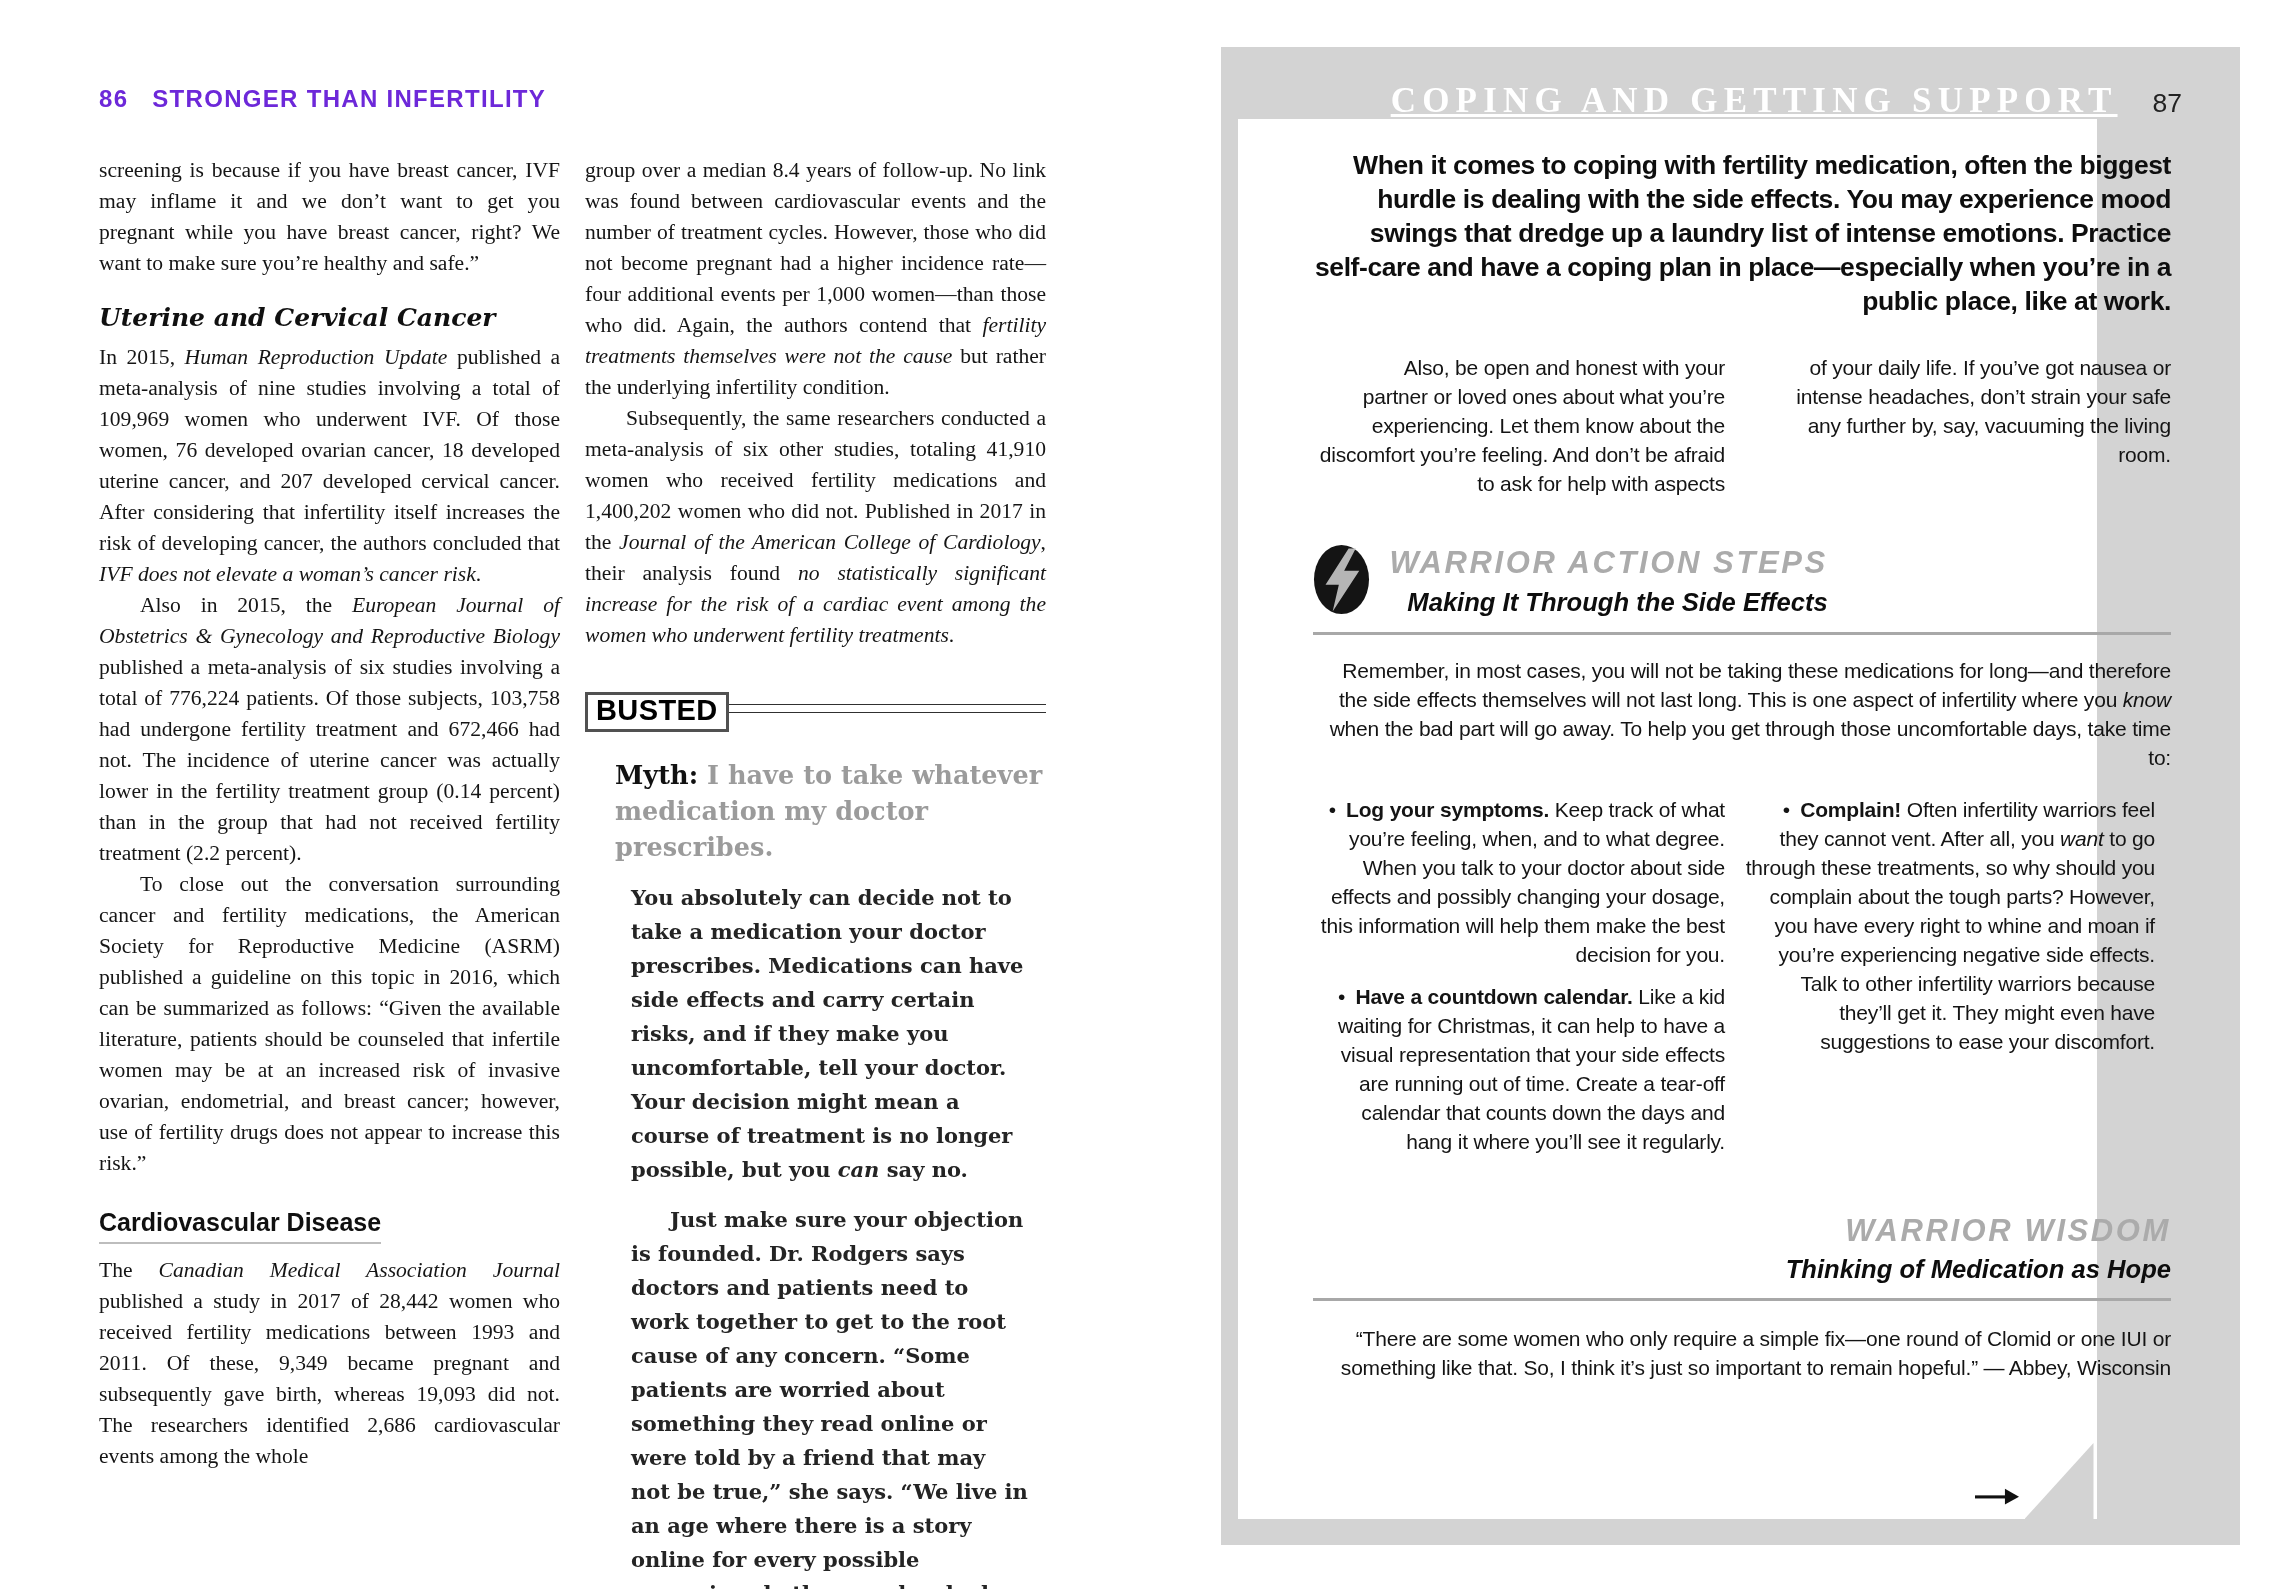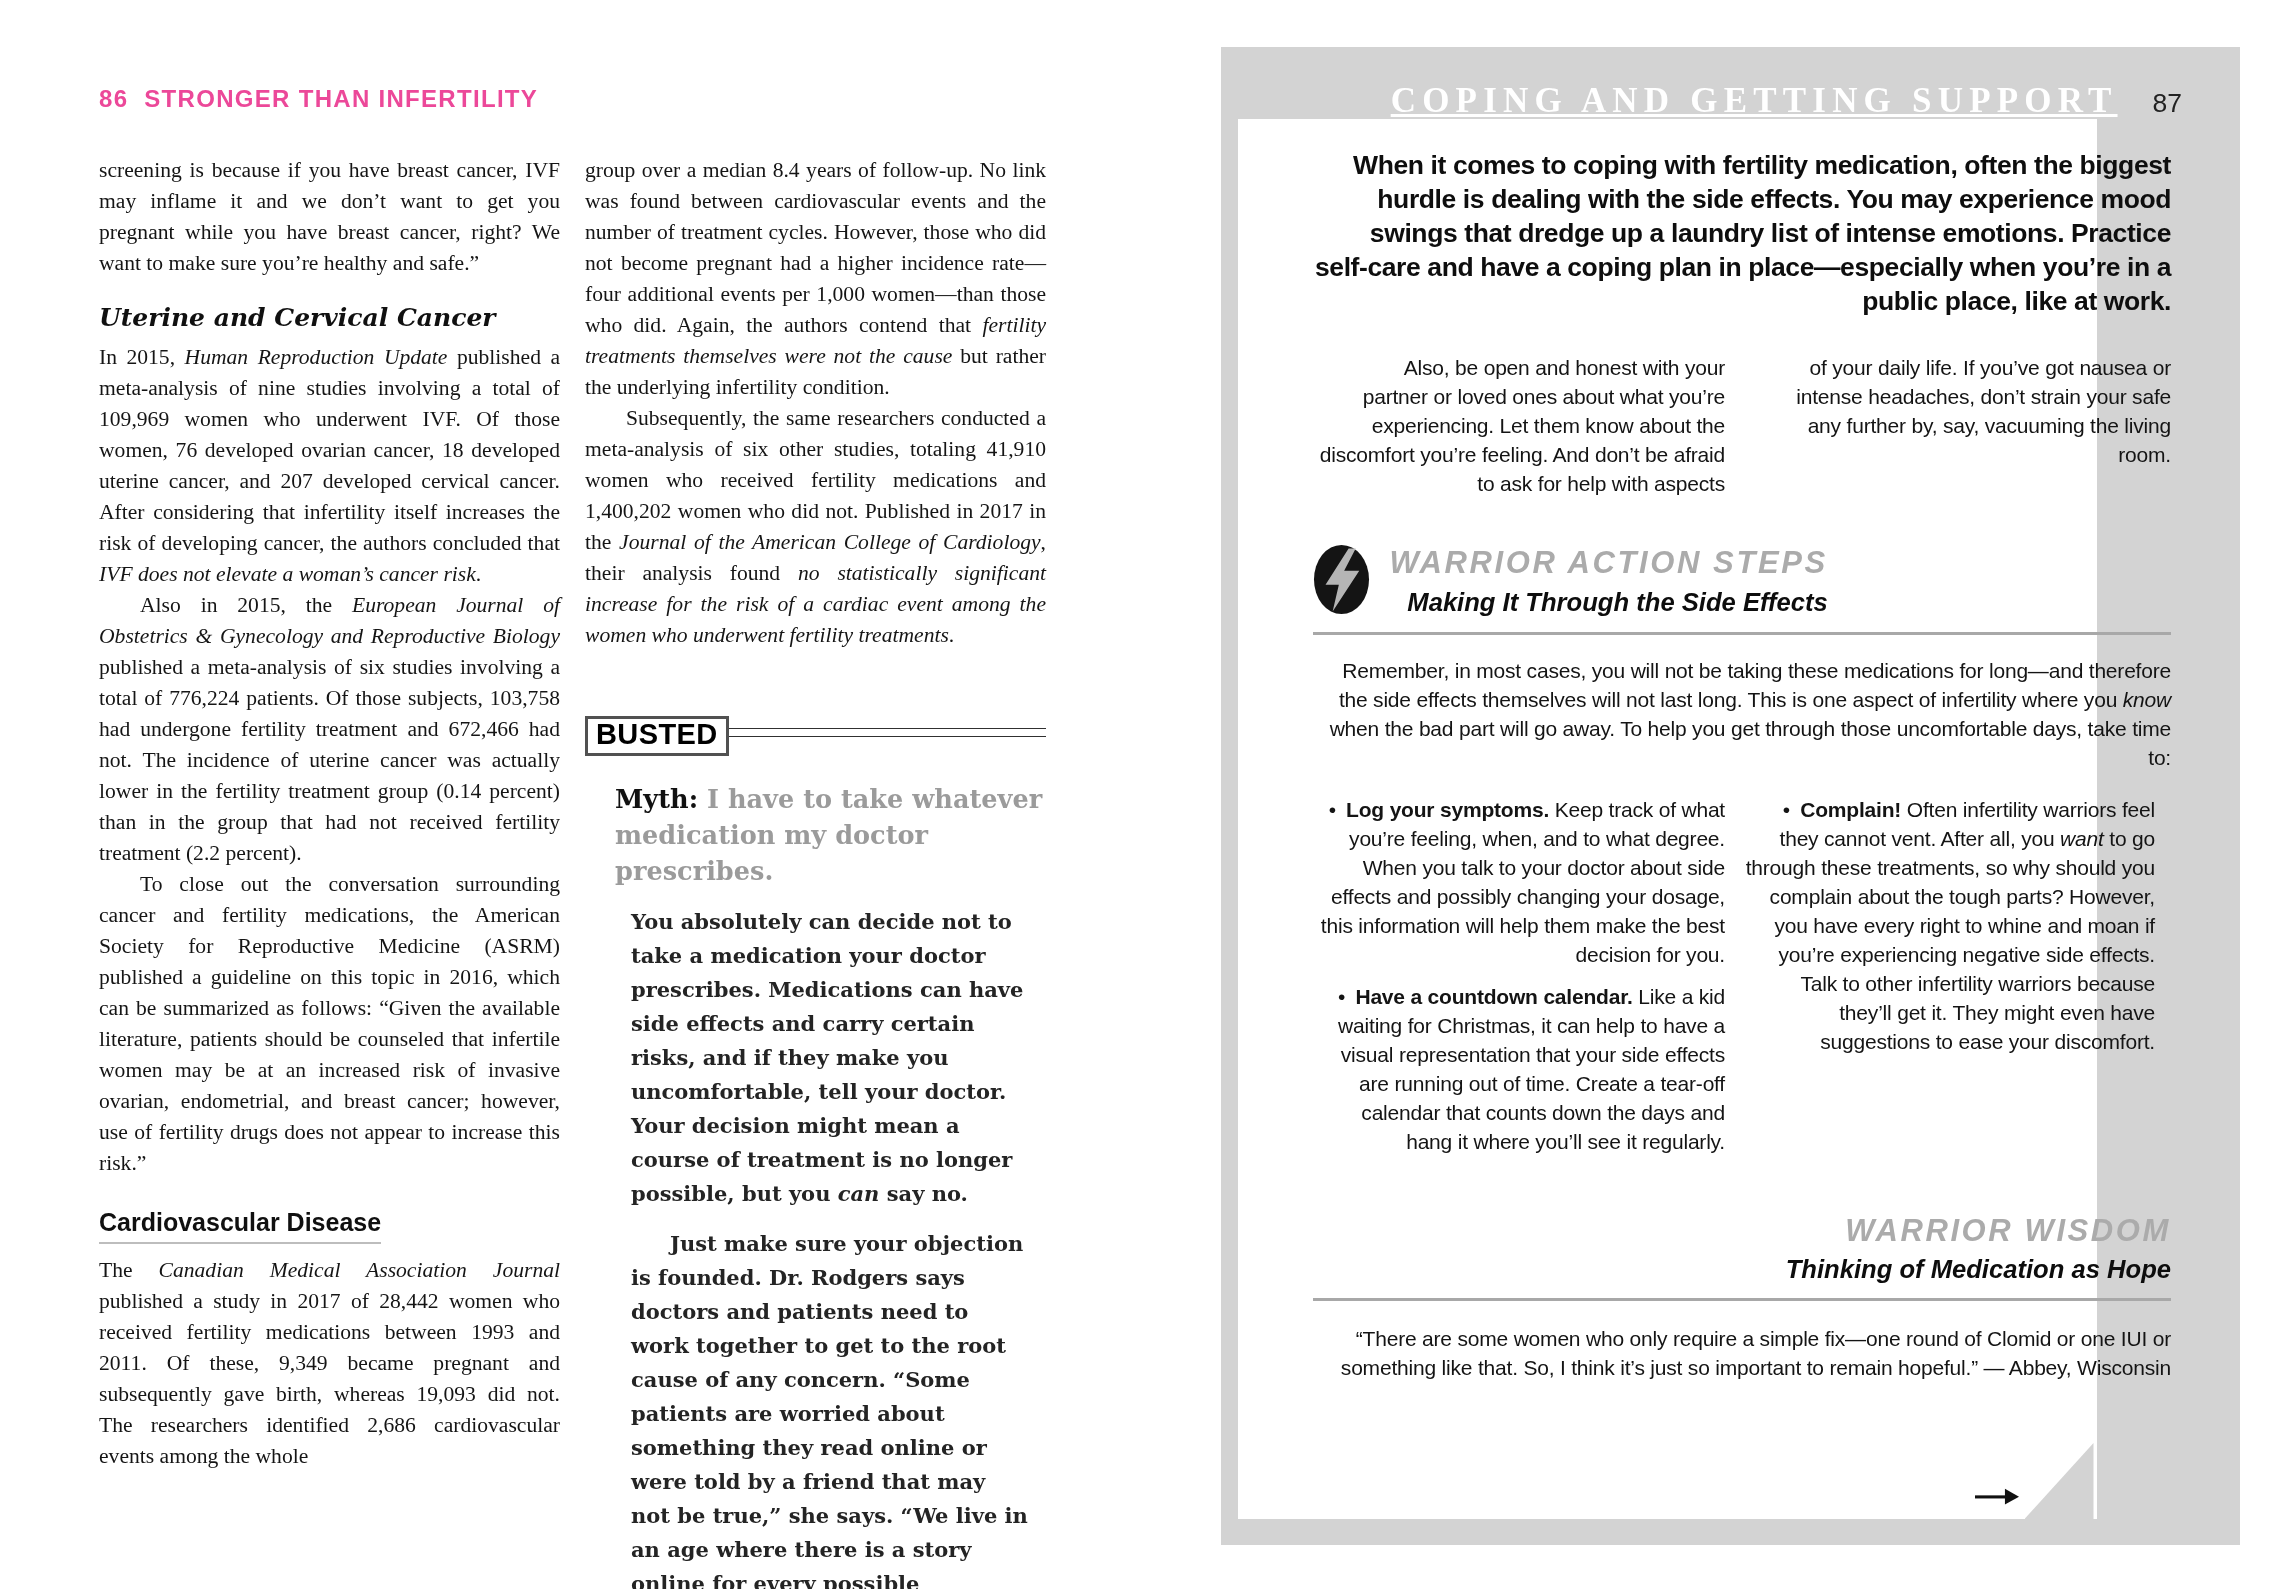--- a/index.html
+++ b/index.html
@@ -6,35 +6,35 @@
   body{width:2295px;height:1589px;position:relative;background:#ffffff;overflow:hidden;
        -webkit-font-smoothing:antialiased;}
 
   
   .r-it{font-style:italic;}
   .r-bd{font-weight:bold;}
   .r-gy{color:#9b9b9b;}
 
   
   .lp-header{position:absolute;left:99px;top:85px;font-family:"Liberation Sans",sans-serif;
-             font-size:24px;font-weight:bold;letter-spacing:1.3px;color:#ec4899;display:flex;gap:16px;}
+             font-size:24px;font-weight:bold;letter-spacing:1.3px;color:#6d28d9;display:flex;gap:24px;}
   .lp-col{position:absolute;top:155px;font-family:"Liberation Serif",serif;font-size:21.6px;
           line-height:31px;color:#151515;text-align:justify;}
   #col1{left:99px;width:461px;}
   #col2{left:585px;width:461px;}
   .lp-col p{margin:0;}
   .lp-col p.ind{text-indent:41px;}
   .h-slab{font-family:"DejaVu Serif",serif;font-style:italic;font-weight:bold;font-size:25px;
           color:#101010;margin:23px 0 8.8px;text-align:left;}
   .h-sans{margin:28px 0 10.6px;text-align:left;}
   .h-sans span{display:inline-block;font-family:"Liberation Sans",sans-serif;font-weight:bold;
           font-size:25px;color:#101010;border-bottom:2.6px solid #bdbdbd;padding-bottom:4.4px;}
 
   
-  .busted-row{display:flex;align-items:flex-start;margin-top:65px;}
+  .busted-row{display:flex;align-items:flex-start;margin-top:41px;}
   .busted-box{border:3.5px solid #515151;padding:0px 8px 2.6px;font-family:"Liberation Sans",sans-serif;
               font-weight:bold;font-size:29px;letter-spacing:0.4px;color:#000;background:#fff;}
   .busted-lines{flex:1;margin-top:11.5px;height:7px;border-top:1.8px solid #303030;border-bottom:1.8px solid #303030;}
   .myth-wrap{margin-left:30px;}
   .myth-h{font-family:"DejaVu Serif",serif;font-weight:bold;font-size:25.6px;line-height:36px;
           color:#111;margin:25px 0 16px;text-align:left;}
   .myth-body p{font-family:"DejaVu Serif",serif;font-weight:bold;font-size:21px;line-height:34px;
           color:#242424;margin:16px;text-align:left;}
   .myth-body p.ind{text-indent:39px;}
 

